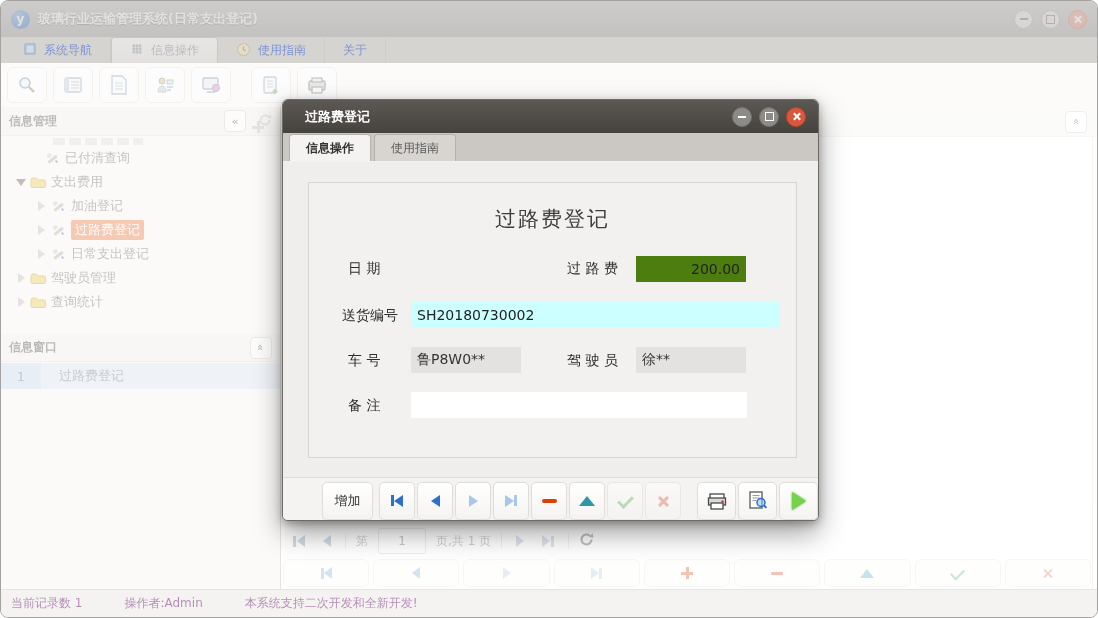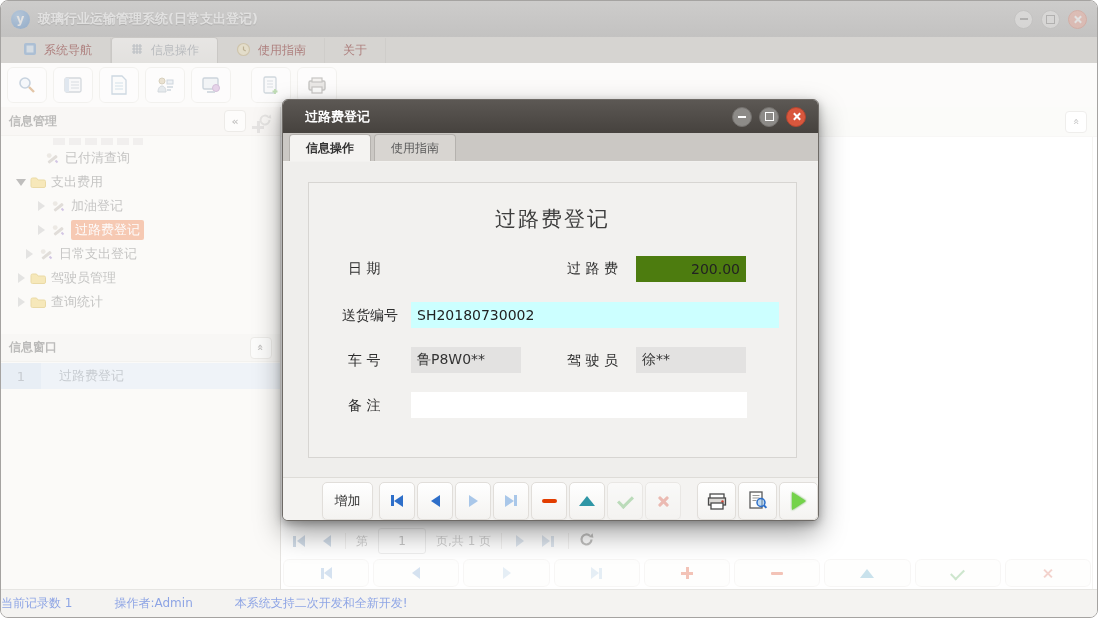--- a/index.html
+++ b/index.html
@@ -21,21 +21,21 @@
   .wc .dash{width:8px;height:2px;background:#9a9998;}
   .wc .sq{width:7px;height:7px;border:1.5px solid #9a9998;}
   .cssx{position:relative;width:9px;height:9px;}
   .cssx::before,.cssx::after{content:"";position:absolute;left:4px;top:0;width:2px;height:9px;background:#c96;}
   .cssx::before{transform:rotate(45deg);}.cssx::after{transform:rotate(-45deg);}
   .wc-close .cssx::before,.wc-close .cssx::after{background:#fff;}
 
   
   .menubar{position:absolute;left:0;top:36px;width:100%;height:26px;background:#d6d4d1;border-bottom:1px solid #c7c5c2;}
   .menubar .row{display:flex;height:100%;align-items:flex-end;padding-left:4px;}
-  .mtab{display:flex;align-items:center;gap:7px;height:25px;padding:0 18px;font-size:12px;color:#7f1d1d;
+  .mtab{display:flex;align-items:center;gap:7px;height:25px;padding:0 18px;font-size:12px;color:#1d4ed8;
         border-right:1px solid #c8c6c3;}
   .mtab.active{background:linear-gradient(#fbfaf9,#f1f0ee);border:1px solid #bfbdba;border-bottom:none;
                border-radius:4px 4px 0 0;color:#9aa1ab;}
   .mi{display:inline-block;}
 
   
   .toolbar{position:absolute;left:0;top:62px;width:100%;height:44px;background:#fcfbfa;border-bottom:1px solid #eceae7;}
   .toolbar .row{display:flex;align-items:center;height:100%;padding-left:6px;gap:6px;}
   .tbtn{width:38px;height:34px;border:1px solid #e9e7e3;border-radius:6px;background:#fff;
         display:flex;align-items:center;justify-content:center;}
@@ -94,21 +94,21 @@
   .xmark::before{transform:rotate(45deg);}.xmark::after{transform:rotate(-45deg);}
   .plus2{position:relative;width:12px;height:12px;}
   .plus2::before,.plus2::after{content:"";position:absolute;background:#e8846a;}
   .plus2::before{left:5px;top:0;width:3px;height:12px;}
   .plus2::after{left:0;top:5px;width:12px;height:3px;}
   .minus2{width:12px;height:3px;background:#e8846a;border-radius:1px;}
   .tri-up{width:0;height:0;border-left:7px solid transparent;border-right:7px solid transparent;border-bottom:9px solid #8fc3d8;}
 
   
   .statusbar{position:absolute;left:0;bottom:0;width:100%;height:28px;background:#f4f3f1;border-top:1px solid #e6e5e2;
-             display:flex;align-items:center;gap:42px;font-size:12px;color:#1d4ed8;box-sizing:border-box;}
+             display:flex;align-items:center;gap:42px;padding-left:10px;font-size:12px;color:#701a75;box-sizing:border-box;}
 
   
   .dialog{position:absolute;left:281px;top:98px;width:537px;height:422px;border-radius:6px;
           box-shadow:0 12px 28px rgba(0,0,0,.38),0 3px 9px rgba(0,0,0,.28);background:#efeeec;
           border:1px solid #6e6a66;box-sizing:border-box;overflow:hidden;}
   .d-titlebar{height:33px;background:linear-gradient(#5c5854,#46423e);display:flex;align-items:center;padding:0 12px;}
   .d-title{color:#fff;font-size:13px;font-weight:bold;margin-left:10px;}
   .d-controls{margin-left:auto;display:flex;gap:7px;}
   .dwc{width:18px;height:18px;border-radius:50%;display:flex;align-items:center;justify-content:center;}
   .dwc-min,.dwc-max{background:#8d8b88;border:1px solid #74716e;}
@@ -325,21 +325,21 @@
             <span class="ticon">
               <svg width="15" height="15">
                   <rect x="2" y="6.5" width="11" height="3" rx="1" transform="rotate(-38 8 8)" fill="#c4bfb8"></rect>
                   <circle cx="4.2" cy="4.6" r="2.4" fill="#dcd7d0"></circle>
                   <path d="M10.5 9.5l2 2" stroke="#a78fd0" stroke-width="2"></path>
                 </svg>
             </span>
             <span class="tlabel sel">过路费登记</span>
           </div>
 
-          <div class="trow" style="padding-left:20px">
+          <div class="trow" style="padding-left:32px">
             <span class="exp">
                 <span class="tri-rt"></span>
               </span>
             <span class="ticon">
               <svg width="15" height="15">
                   <rect x="2" y="6.5" width="11" height="3" rx="1" transform="rotate(-38 8 8)" fill="#c4bfb8"></rect>
                   <circle cx="4.2" cy="4.6" r="2.4" fill="#dcd7d0"></circle>
                   <path d="M10.5 9.5l2 2" stroke="#a78fd0" stroke-width="2"></path>
                 </svg>
             </span>

